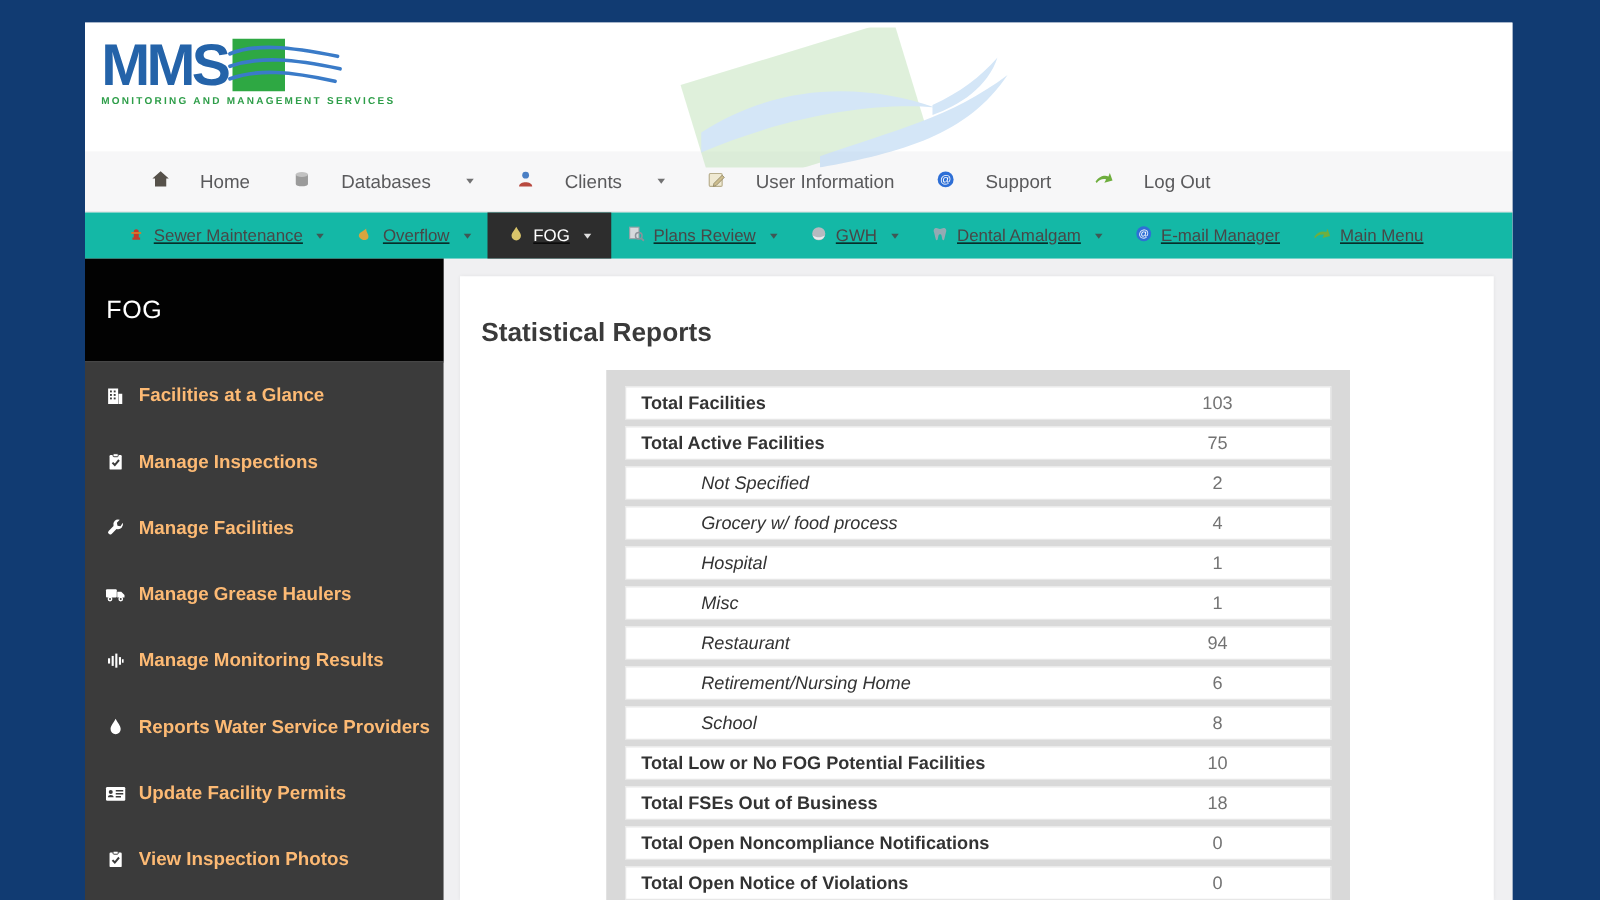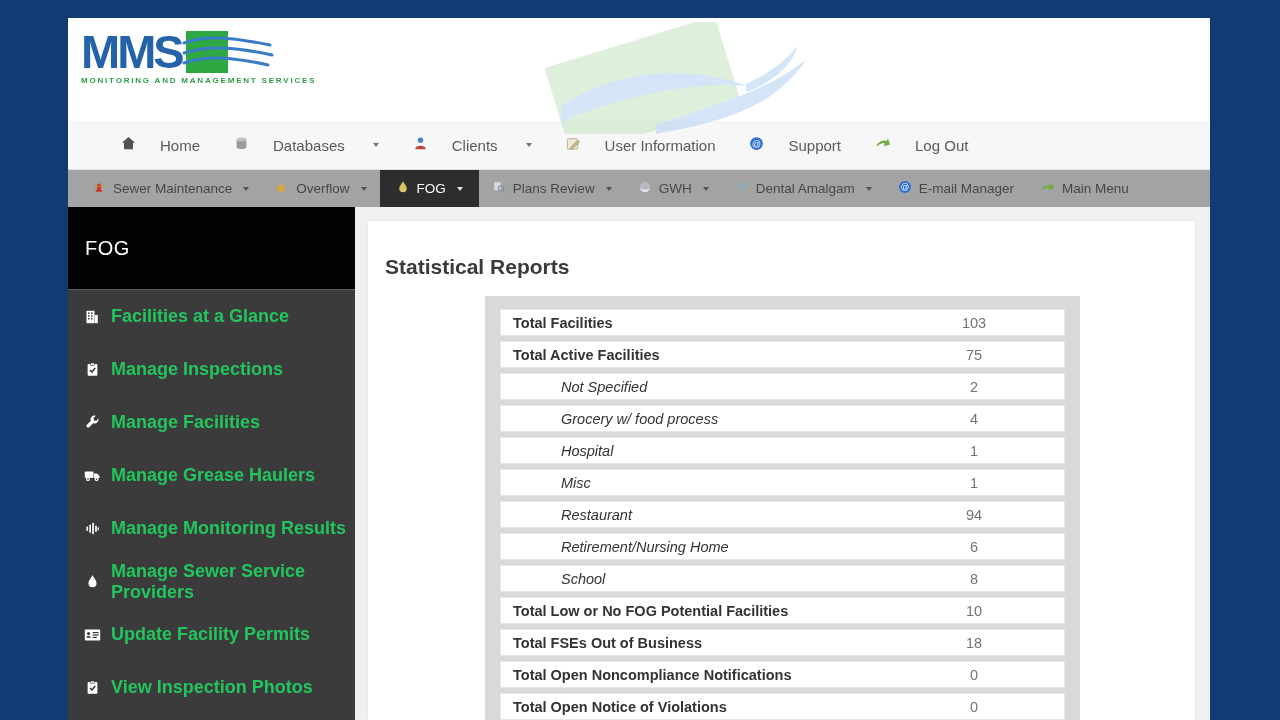--- a/index.html
+++ b/index.html
@@ -29,22 +29,22 @@
     height:49px; background:#f7f7f8; border-bottom:1px solid #e2e2e2;
     display:flex; align-items:stretch; padding-left:36px; flex:0 0 auto;
   }
   .top-nav .nav-item {
     display:flex; align-items:center; gap:24px; padding:0 17px;
     font-size:15px; color:#5a5a5c; cursor:pointer; white-space:nowrap;
   }
 
   
   .module-nav {
-    height:37px; background:#a3a3a3; display:flex; align-items:stretch;
-    padding-left:11px; flex:0 0 auto;
+    height:37px; background:#14b8a6; display:flex; align-items:stretch;
+    padding-left:21px; flex:0 0 auto;text-decoration:underline;
   }
   .module-nav .nav-item {
     display:flex; align-items:center; gap:7px; padding:0 13px;
     font-size:13.5px; color:#474747; cursor:pointer; white-space:nowrap;
   }
   .module-nav .nav-item.active { background:#2d2d2d; color:#ffffff; padding:0 16px; }
 
   .caret {
     display:inline-block; width:0; height:0; margin-left:4px;
     border-left:3.5px solid transparent; border-right:3.5px solid transparent;
@@ -55,21 +55,21 @@
   .body-row { flex:1; display:flex; min-height:0; }
 
   .sidebar { width:287px; flex:0 0 287px; background:#3b3b3b; display:flex; flex-direction:column; }
   .sidebar-header {
     height:83px; background:#020202; color:#fff; font-size:20px;
     display:flex; align-items:center; padding-left:17px;
     border-bottom:1px solid #5d5d5d; letter-spacing:0.5px;
   }
   .sidebar-item {
     height:53px; display:flex; align-items:center; gap:10px;
-    padding-left:15px; color:#22c55e; font-size:18px; font-weight:bold; cursor:pointer;
+    padding-left:15px; color:#fdba74; font-size:15px; font-weight:bold; cursor:pointer;
   }
   .sidebar-item .icn { width:18px; display:flex; justify-content:center; flex:0 0 18px; }
 
   
   .main { flex:1; background:#f0f0f2; padding:14px 15px 0 13px; min-height:0; }
   .card { background:#fff; height:100%; padding:34px 0 0 17px; overflow:hidden; box-shadow:0 0 3px rgba(0,0,0,0.06); }
   .page-title { font-size:21px; font-weight:700; color:#3a3a3a; line-height:24px; }
 
   .report-panel {
     margin-left:100px; margin-top:17px; width:595px;
@@ -322,21 +322,21 @@
         </span>
         <span>Manage Monitoring Results</span>
       </div>
 
       <div class="sidebar-item">
         <span class="icn">
           <svg width="13" height="15" viewBox="0 0 16 18">
               <path d="M8 1 C10.5 6 13 7.8 13 11.2 a5 5 0 0 1-10 0 C3 7.8 5.5 6 8 1 Z" fill="#fff"></path>
             </svg>
         </span>
-        <span>Manage Sewer Service Providers</span>
+        <span>Reports Water Service Providers</span>
       </div>
 
       <div class="sidebar-item">
         <span class="icn">
           <svg width="17" height="14" viewBox="0 0 17 14">
               <rect x="0.8" y="1.5" width="15.4" height="11" rx="1" fill="#fff"></rect>
               <circle cx="4.6" cy="5.6" r="1.6" fill="#3b3b3b"></circle>
               <path d="M2.3 9.8 c0-2.4 4.6-2.4 4.6 0 Z" fill="#3b3b3b"></path>
               <g fill="#3b3b3b">
                 <rect x="8.6" y="4" width="6" height="1.2"></rect>

